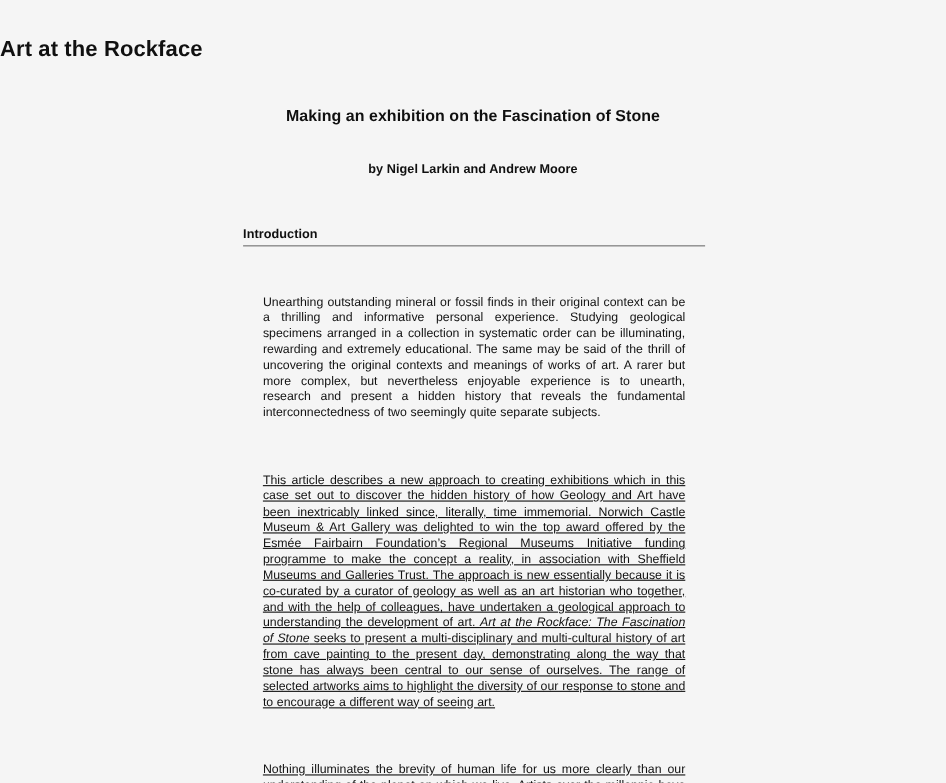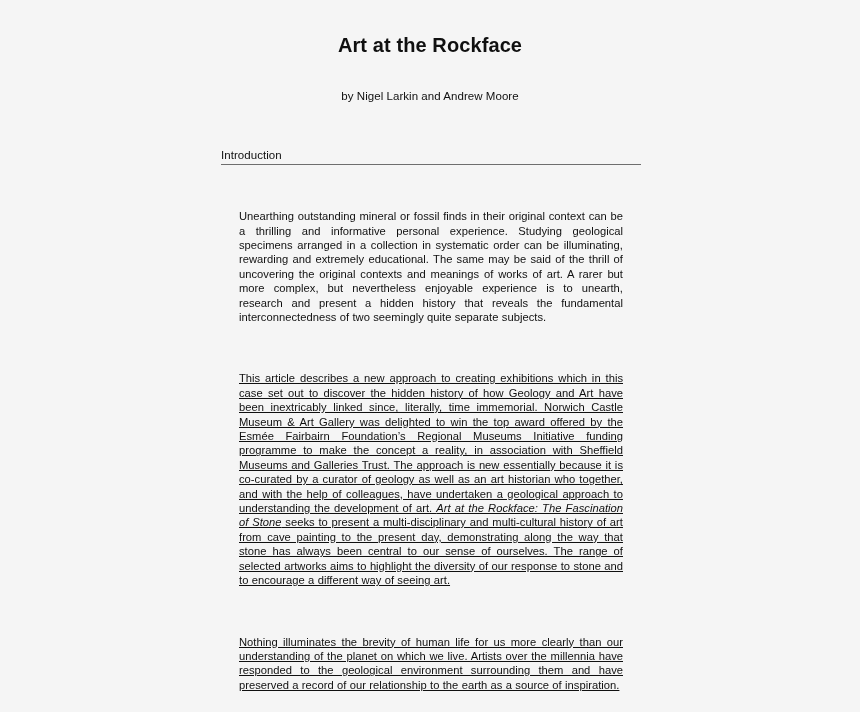--- a/index.html
+++ b/index.html
@@ -18,21 +18,21 @@
   .page {
     position: relative;
     width: 860px;
     height: 712px;
     box-sizing: border-box;
   }
 
   .doc-title {
     margin: 0;
     padding-top: 33px;
-    text-align: center;
+    text-align: left;
     font-size: 20px;
     font-weight: bold;
     letter-spacing: 0.1px;
     line-height: 1.2;
   }
 
   .doc-subtitle {
     margin: 0;
     padding-top: 41px;
     text-align: center;
@@ -40,36 +40,36 @@
     font-weight: bold;
     letter-spacing: 0.05px;
     line-height: 1.2;
   }
 
   .doc-byline {
     margin: 0;
     padding-top: 33px;
     text-align: center;
     font-size: 11.5px;
-    font-weight: normal;
+    font-weight: bold;
     letter-spacing: 0.05px;
     line-height: 1.2;
   }
 
   .content {
     width: 420px;
     margin: 0 auto;
     margin-left: 221px;
   }
 
   .section-heading {
     margin: 0;
     padding-top: 44px;
     font-size: 11.5px;
-    font-weight: normal;
+    font-weight: bold;
     letter-spacing: 0.05px;
     line-height: 1.25;
   }
 
   .section-rule {
     margin-top: 2px;
     border: 0;
     border-top: 1px solid #6e6e6e;
     height: 0;
     width: 100%;
@@ -89,20 +89,21 @@
 
   .italic-title { font-style: italic; }
 </style>
 </head>
 <body>
 
 <div class="page">
 
   <h1 class="doc-title">Art at the Rockface</h1>
 
+  <h2 class="doc-subtitle">Making an exhibition on the Fascination of Stone</h2>
 
   <p class="doc-byline">by Nigel Larkin and Andrew Moore</p>
 
   <div class="content">
 
     <h3 class="section-heading">Introduction</h3>
     <hr class="section-rule">
 
     <p class="body-paragraph gap-first">Unearthing outstanding mineral or fossil finds in their original context can be a thrilling and informative personal experience. Studying geological specimens arranged in a collection in systematic order can be illuminating, rewarding and extremely educational. The same may be said of the thrill of uncovering the original contexts and meanings of works of art. A rarer but more complex, but nevertheless enjoyable experience is to unearth, research and present a hidden history that reveals the fundamental interconnectedness of two seemingly quite separate subjects.</p>
 

